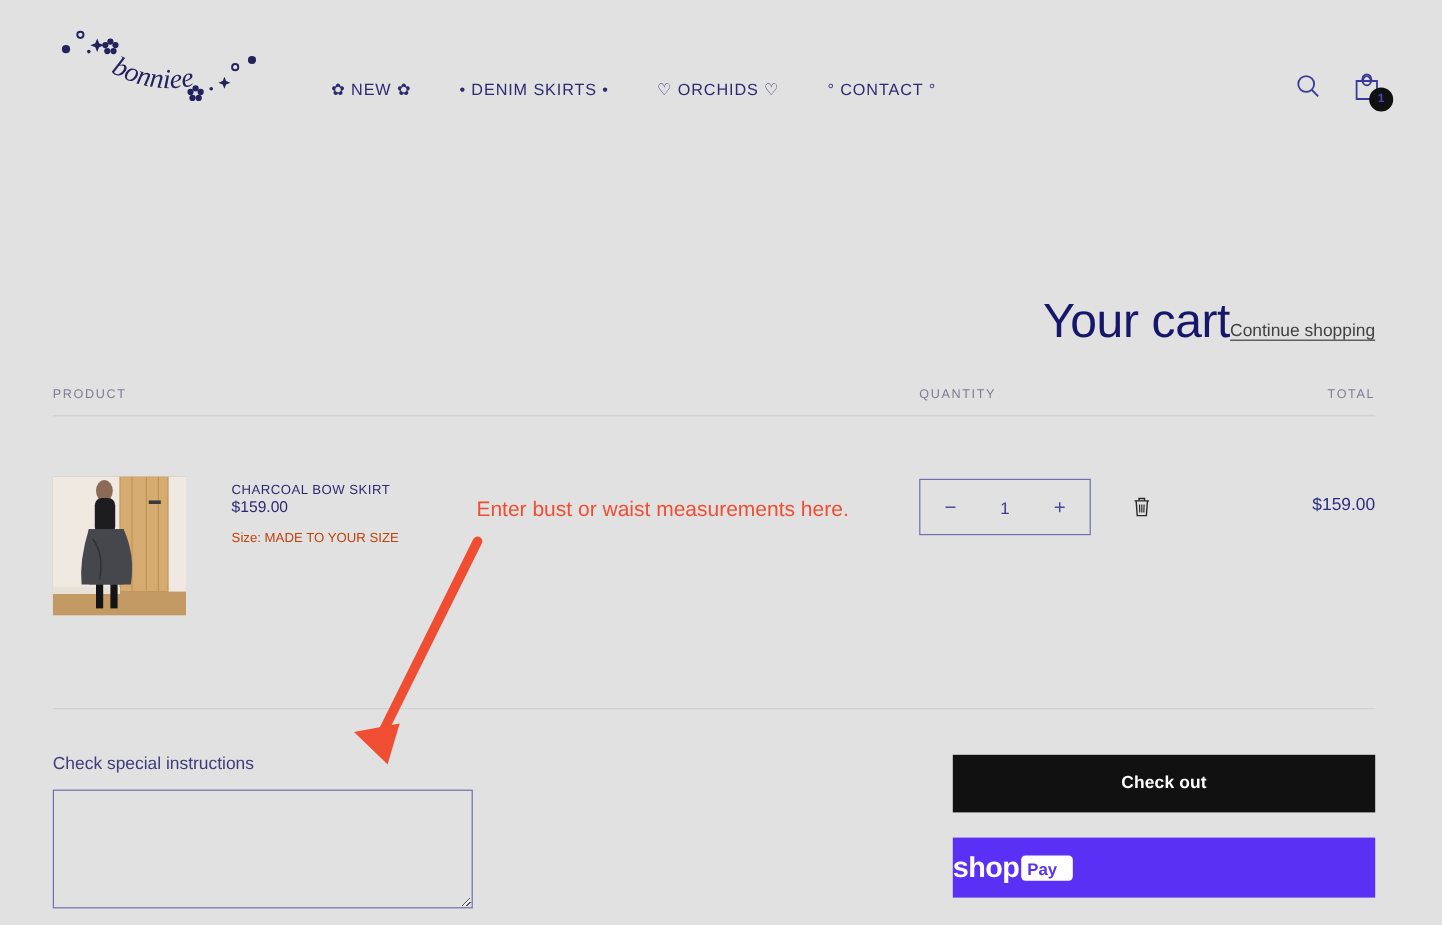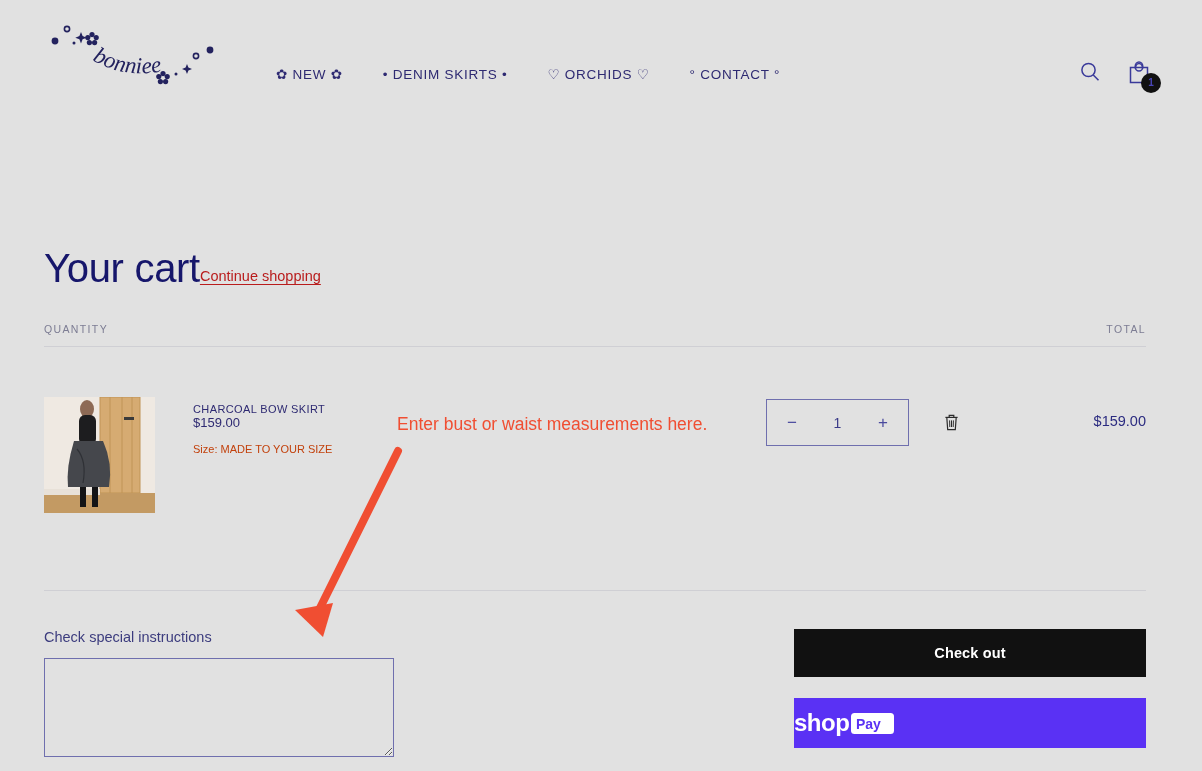--- a/index.html
+++ b/index.html
@@ -45,29 +45,29 @@
     background: #111; color: #4a46b8;
     font-size: 10px; font-weight: 700;
     display: flex; align-items: center; justify-content: center;
   }
 
   
   .main { position: absolute; left: 0; top: 118px; width: 1202px; }
   .container { position: relative; margin: 0 44px; width: 1102px; }
 
   .cart-head {
-    display: flex; align-items: flex-end; justify-content: flex-start;
+    display: flex; align-items: flex-end; justify-content: flex-end;
     padding-top: 130px;
   }
   .page-title {
     font-size: 40px; font-weight: 400; color: #16166b;
     letter-spacing: -0.3px; line-height: 1;
   }
   .continue-link {
-    font-size: 14.5px; color: #b91c1c;
+    font-size: 14.5px; color: #404040;
     text-decoration: underline; text-underline-offset: 3px;
     cursor: pointer; padding-bottom: 4px; margin-top: 16px;
   }
 
   
   .cart-table { width: 100%; margin-top: 35px; }
   .thead {
     display: flex; align-items: flex-end;
     padding-bottom: 11px; border-bottom: 1px solid #cfcfd4;
   }
@@ -222,20 +222,21 @@
 <div class="main">
   <div class="container">
 
     <div class="cart-head">
       <h1 class="page-title">Your cart</h1>
       <a class="continue-link">Continue shopping</a>
     </div>
 
     <div class="cart-table">
       <div class="thead">
+        <div class="th col-product">PRODUCT</div>
         <div class="th col-qty">QUANTITY</div>
         <div class="th col-total">TOTAL</div>
       </div>
 
       <div class="trow">
         <div class="prod-cell">
           <div class="thumb">
             <svg width="111" height="116" viewBox="0 0 111 116">
               <rect width="111" height="116" fill="#efe9e2"></rect>
               <rect x="56" y="0" width="40" height="96" fill="#d6ab72"></rect>

